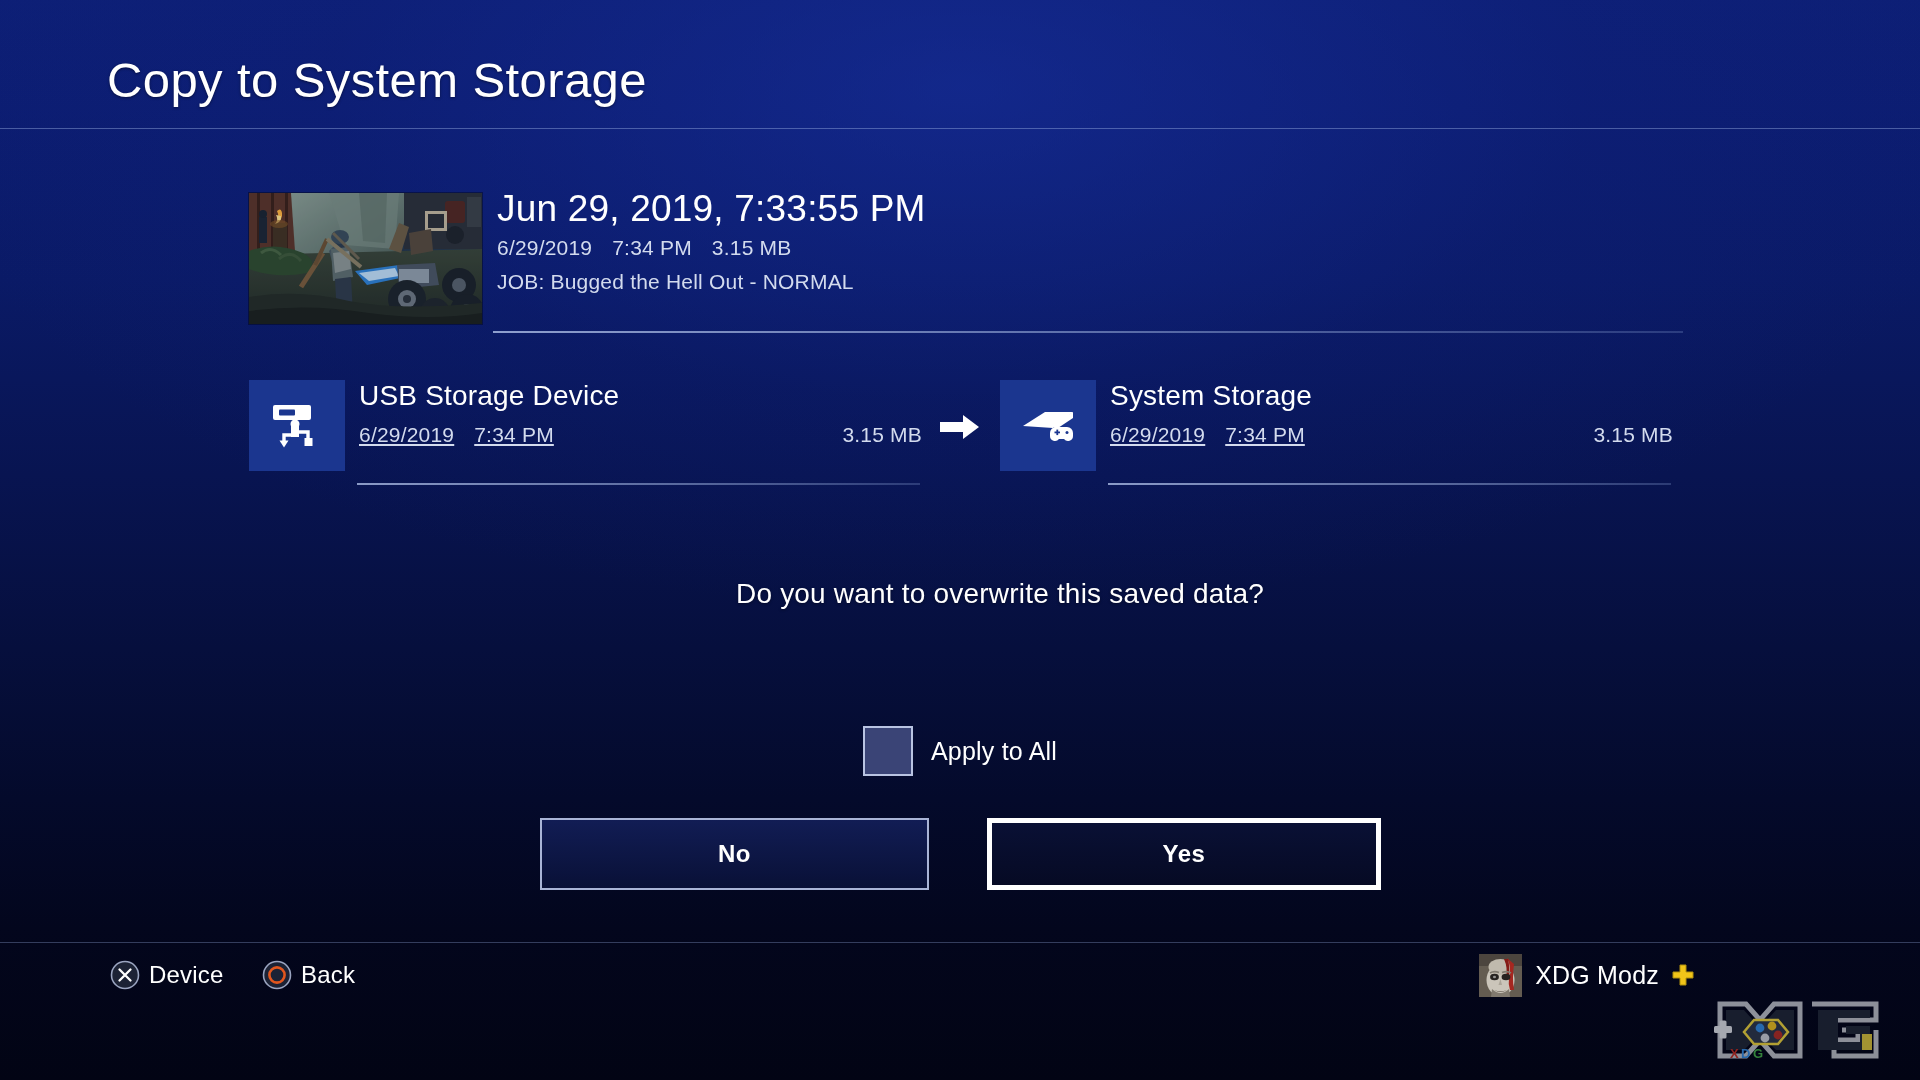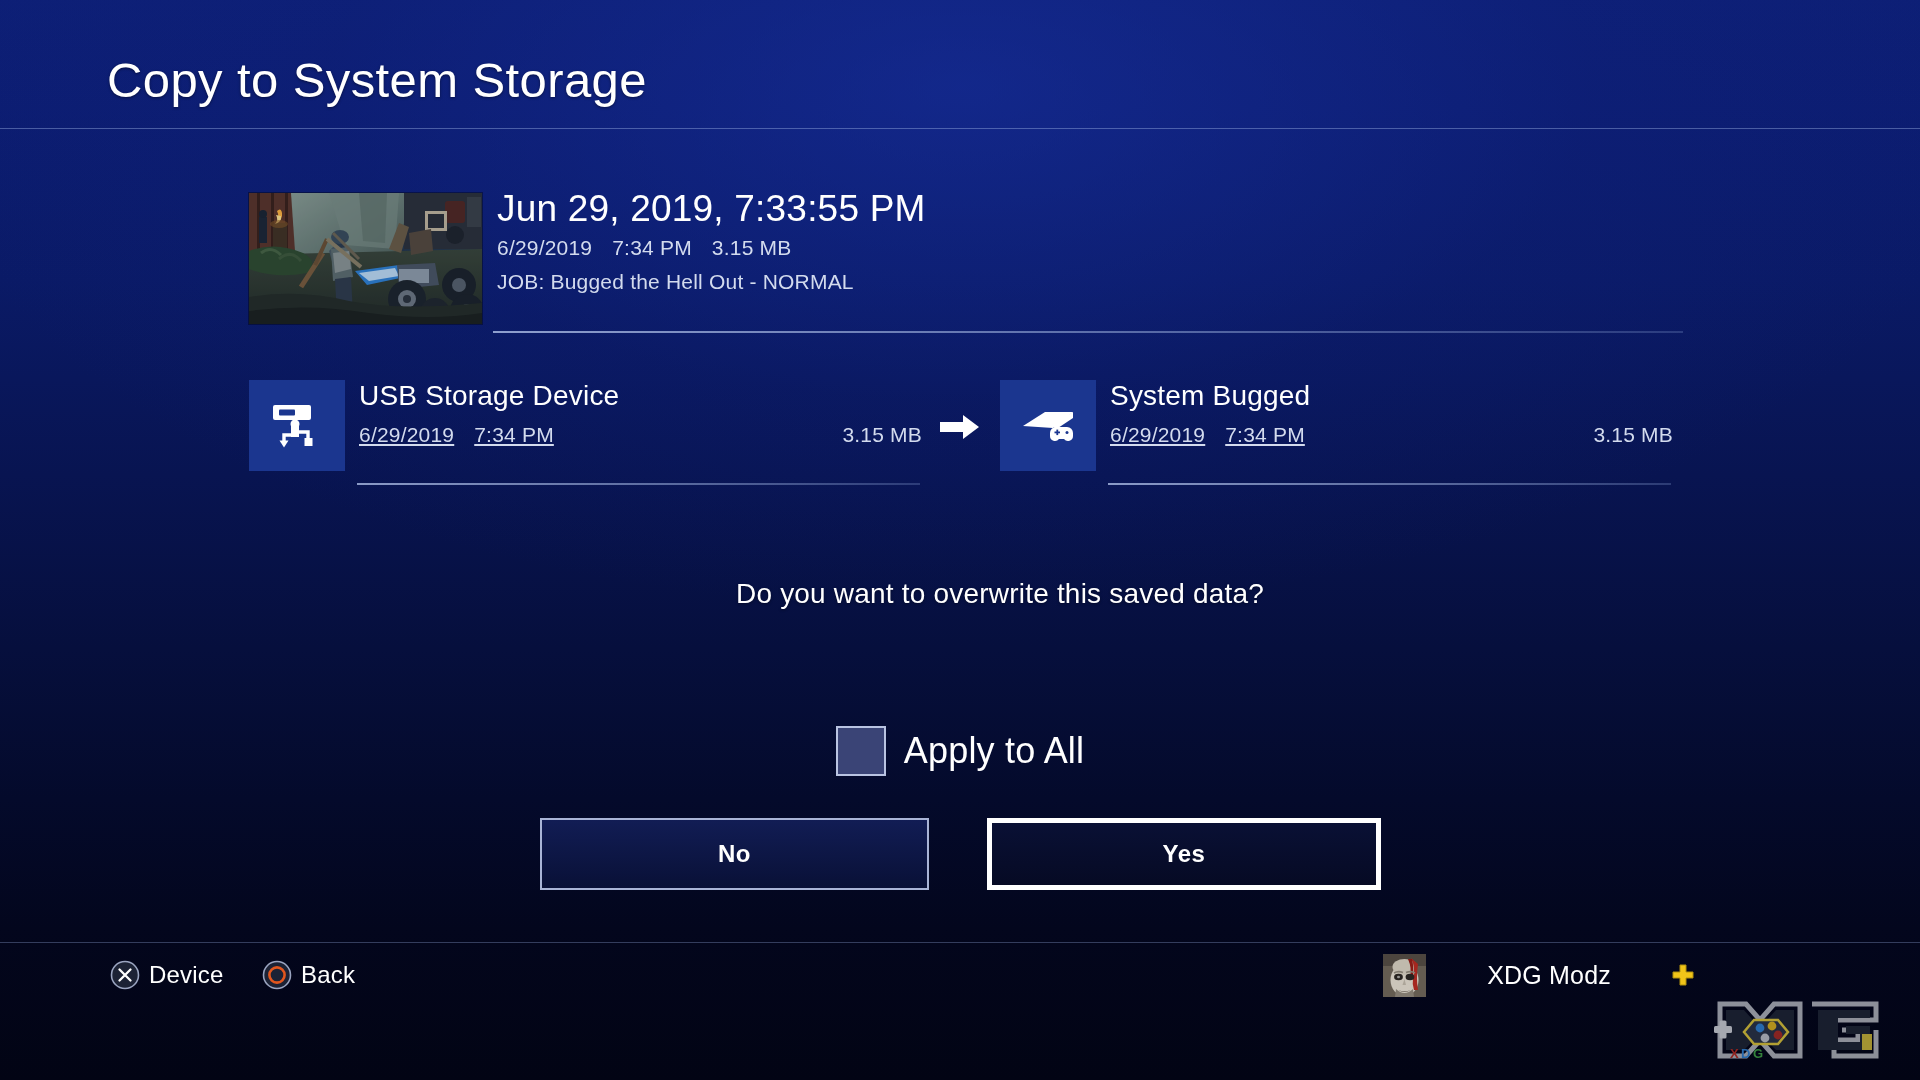--- a/index.html
+++ b/index.html
@@ -217,21 +217,21 @@
   }
   #apply-all-checkbox {
     width: 50px;
     height: 50px;
     box-sizing: border-box;
     border: 2px solid #b9c4e2;
     background: #3a4476;
     margin-right: 18px;
   }
   #apply-all-label {
-    font-size: 36px;
+    font-size: 25px;
     font-weight: 300;
     color: #ffffff;
     letter-spacing: 0.2px;
   }
 
   
   #button-row {
     position: absolute;
     left: 0;
     top: 818px;
@@ -289,21 +289,20 @@
     color: #ffffff;
     letter-spacing: 0.2px;
   }
   #user-area {
     position: absolute;
     right: 225px;
     top: 10px;
     display: flex;
     align-items: center;
     height: 44px;
-    gap: 48px;
   }
   #user-avatar {
     width: 43px;
     height: 43px;
     overflow: hidden;
     background: #4a4640;
     flex: none;
   }
   #user-avatar svg { display: block; }
   #user-name {
@@ -452,21 +451,21 @@
         <g transform="translate(32,20)">
           <path d="M5 3 h11 a6 6 0 0 1 6 6 v3 a5 5 0 0 1 -9 3 h-5 a5 5 0 0 1 -9 -3 v-3 a6 6 0 0 1 6 -6 z" fill="#ffffff"></path>
           <rect x="3.5" y="7.5" width="5.5" height="1.8" fill="#1b368f"></rect>
           <rect x="5.4" y="5.6" width="1.8" height="5.5" fill="#1b368f"></rect>
           <circle cx="16" cy="8.4" r="1.5" fill="#1b368f"></circle>
         </g>
       </svg>
     </div>
 
     <div class="storage-text" id="system-text">
-      <div class="storage-name">System Bugged</div>
+      <div class="storage-name">System Storage</div>
       <div class="storage-sub"><span>6/29/2019</span><span class="sp"></span><span>7:34 PM</span><span class="storage-size">3.15 MB</span></div>
     </div>
     <div class="storage-underline" id="system-underline"></div>
   </div>
 
   <div id="prompt-text">Do you want to overwrite this saved data?</div>
 
   <div id="apply-all-row">
     <div id="apply-all-checkbox"></div>
     <div id="apply-all-label">Apply to All</div>

